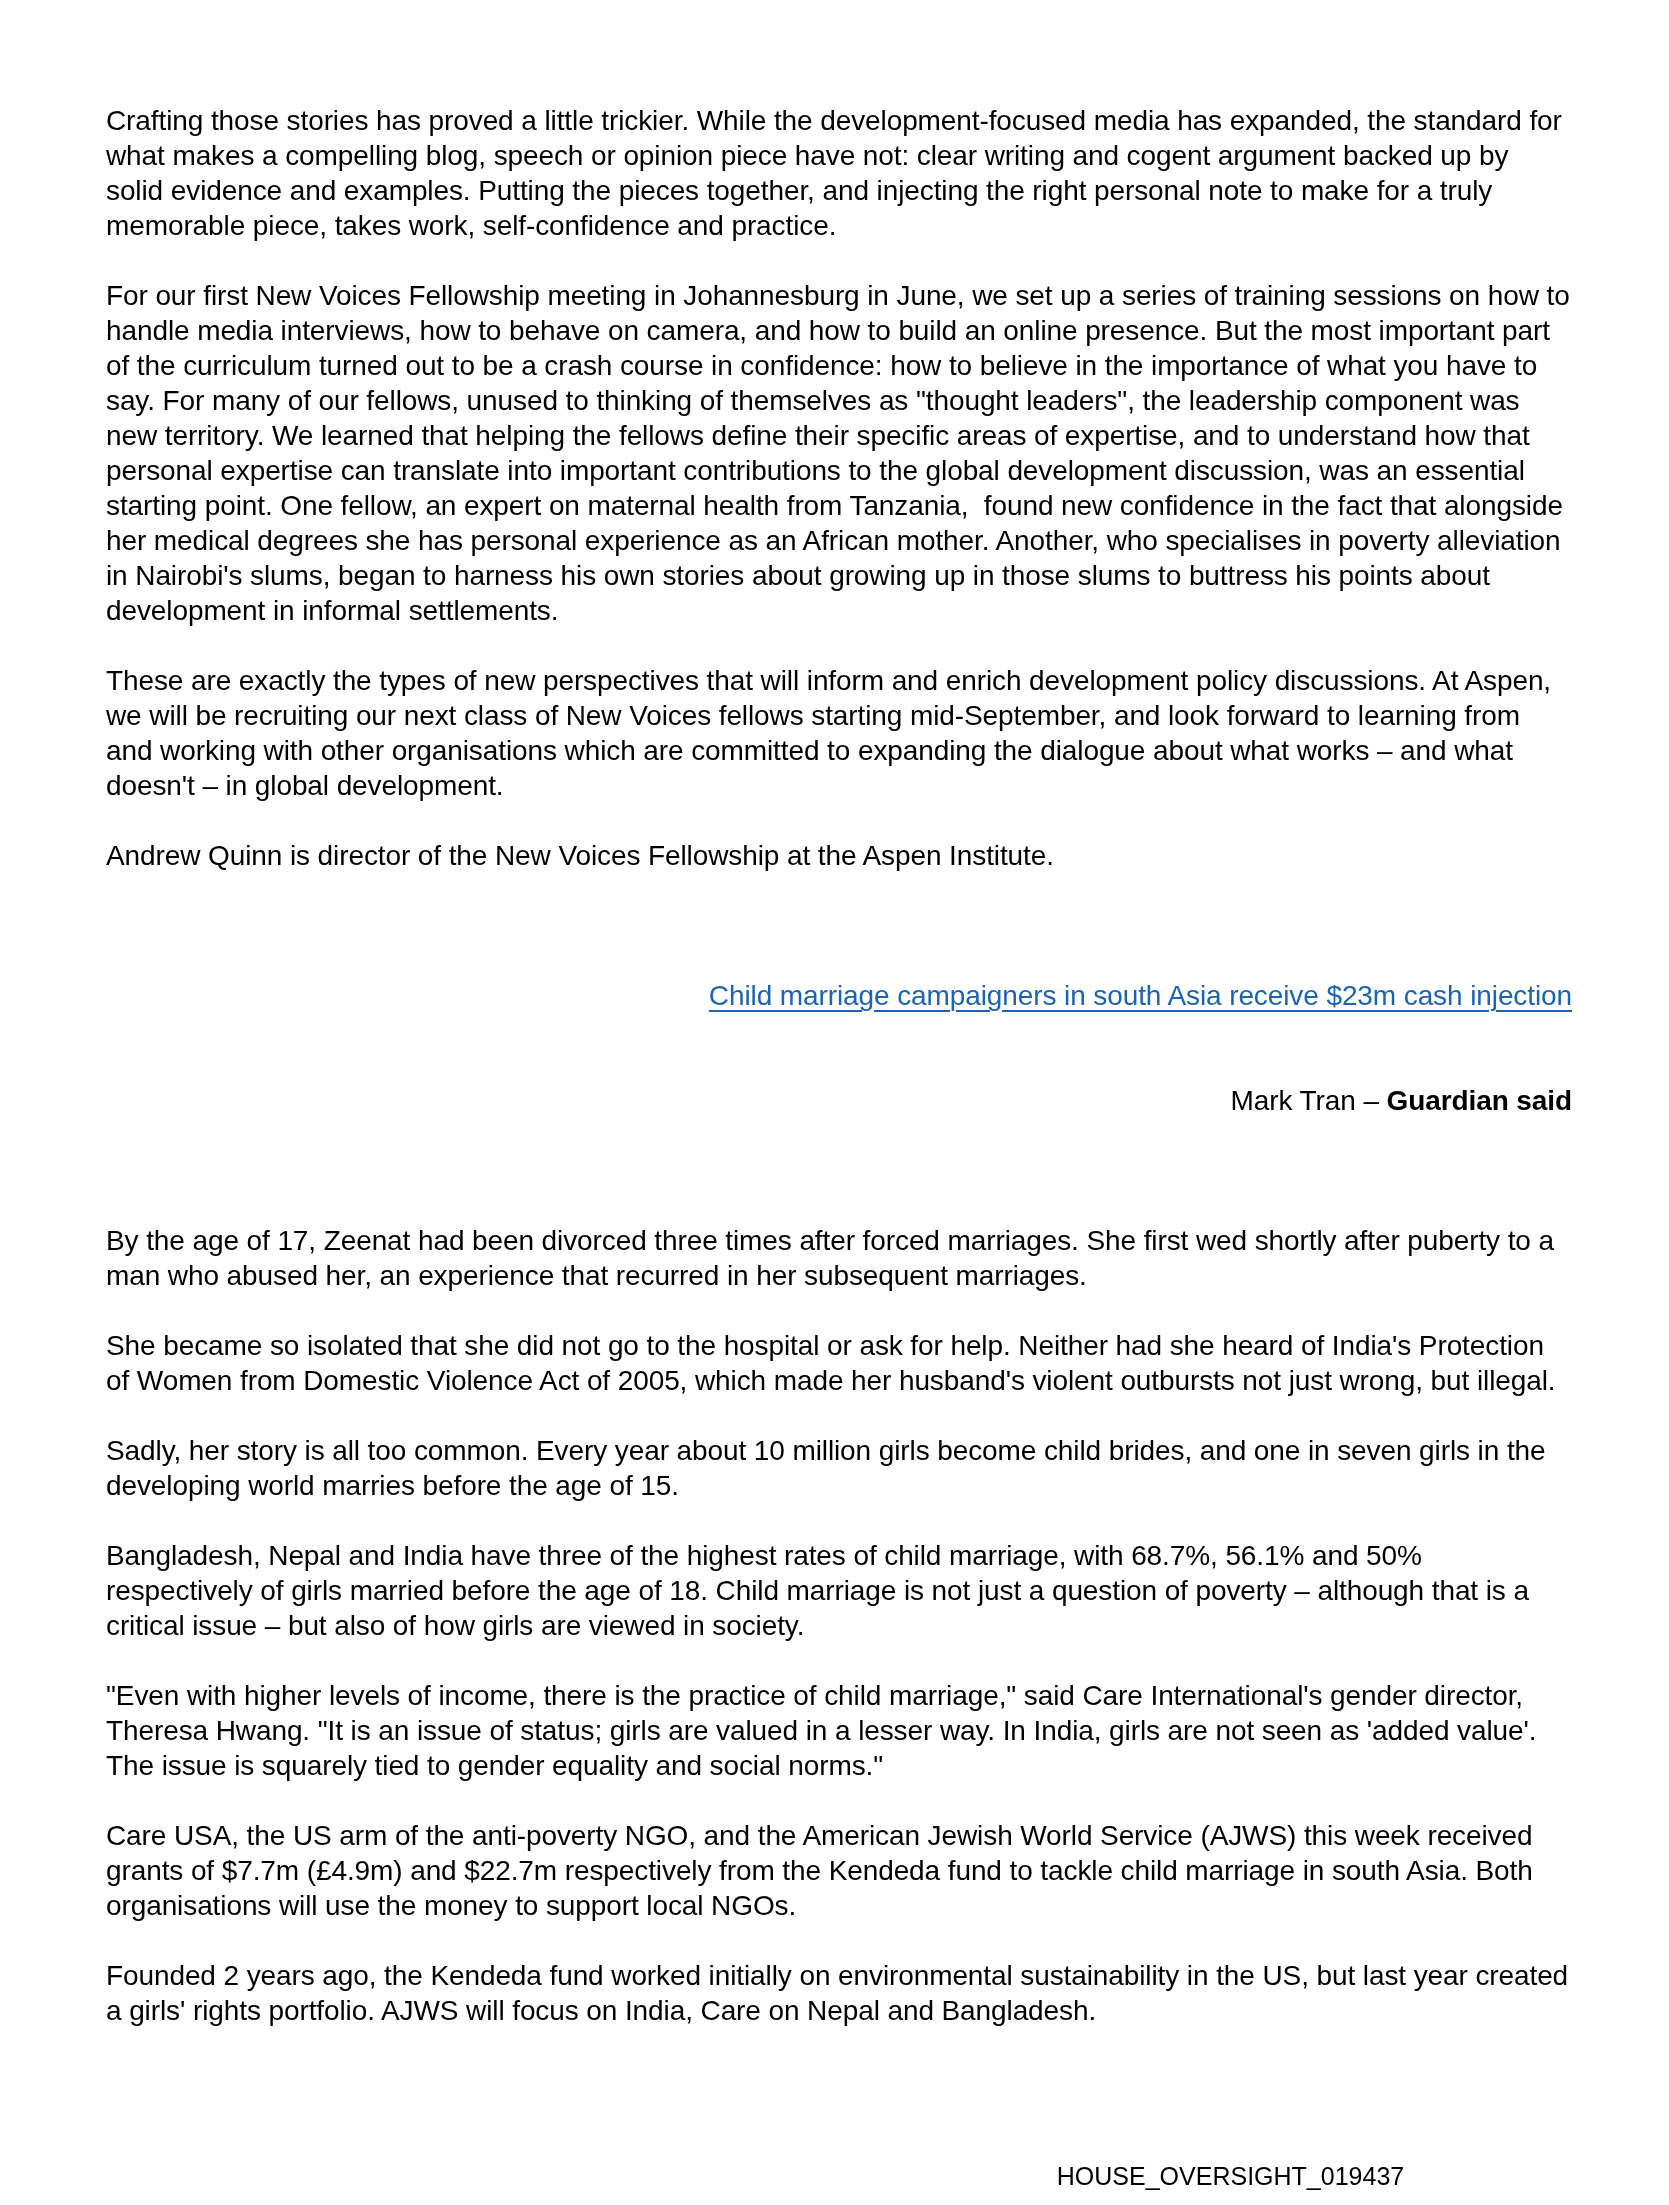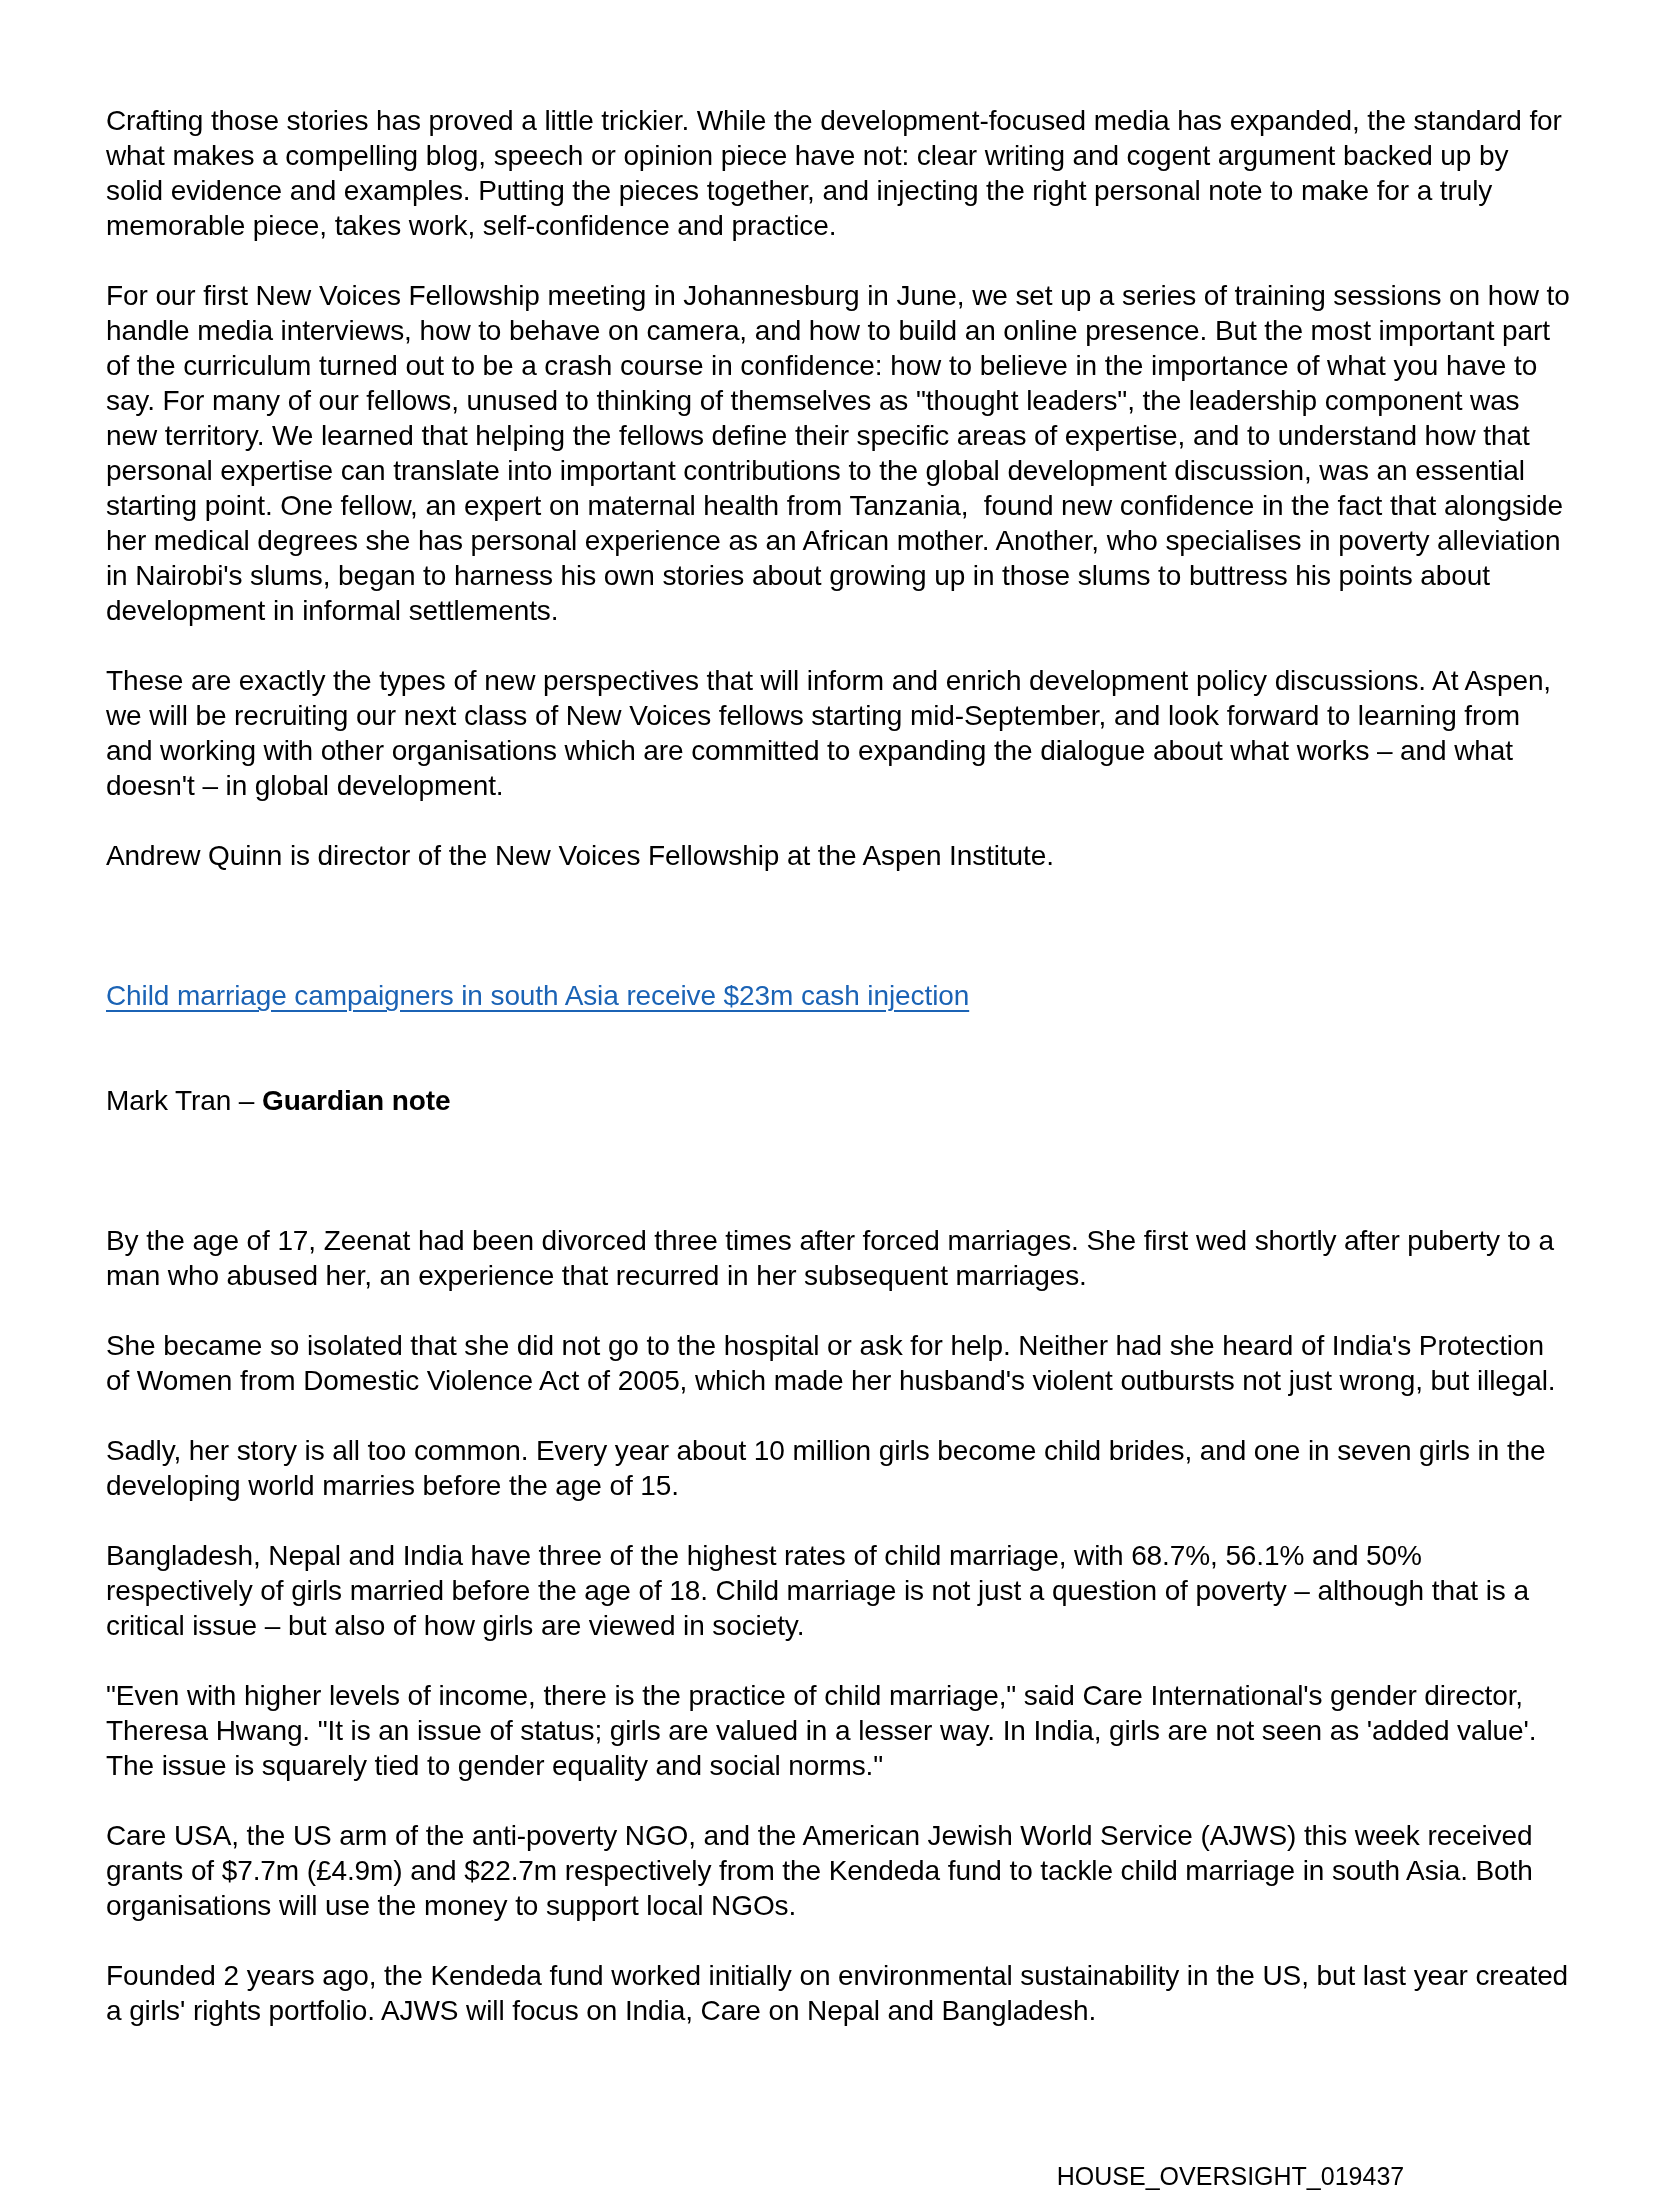--- a/index.html
+++ b/index.html
@@ -30,21 +30,21 @@
     font-size: 28px;
     line-height: 35px;
     letter-spacing: -0.1px;
     color: var(--text);
   }
   .para {
     margin: 0 0 35px 0;
     white-space: pre-wrap;
   }
   .para.italic { }
-  .line { white-space: pre-wrap; }
+  .line { white-space: pre-wrap; text-align: right; }
   a.link {
     color: var(--link);
     text-decoration: underline;
     text-decoration-thickness: 2px;
     text-underline-offset: 4.6px;
     cursor: pointer;
   }
   .byline b { font-weight: bold; }
   .watermark {
     position: absolute;
@@ -67,21 +67,21 @@
 
     <p class="para">For our first New Voices Fellowship meeting in Johannesburg in June, we set up a series of training sessions on how to handle media interviews, how to behave on camera, and how to build an online presence. But the most important part of the curriculum turned out to be a crash course in confidence: how to believe in the importance of what you have to say. For many of our fellows, unused to thinking of themselves as "thought leaders", the leadership component was new territory. We learned that helping the fellows define their specific areas of expertise, and to understand how that personal expertise can translate into important contributions to the global development discussion, was an essential starting point. One fellow, an expert on maternal health from Tanzania,  found new confidence in the fact that alongside her medical degrees she has personal experience as an African mother. Another, who specialises in poverty alleviation in Nairobi's slums, began to harness his own stories about growing up in those slums to buttress his points about development in informal settlements.</p>
 
     <p class="para">These are exactly the types of new perspectives that will inform and enrich development policy discussions. At Aspen, we will be recruiting our next class of New Voices fellows starting mid-September, and look forward to learning from and working with other organisations which are committed to expanding the dialogue about what works – and what doesn't – in global development.</p>
 
     <p class="para italic">Andrew Quinn is director of the New Voices Fellowship at the Aspen Institute.</p>
 
 
     <div class="para">
       <div class="line"><a class="link" href="#">Child marriage campaigners in south Asia receive $23m cash injection</a></div>
-      <div class="line byline"><span>Mark Tran – </span><b>Guardian note</b></div>
+      <div class="line byline"><span>Mark Tran – </span><b>Guardian said</b></div>
     </div>
 
     <p class="para">By the age of 17, Zeenat had been divorced three times after forced marriages. She first wed shortly after puberty to a man who abused her, an experience that recurred in her subsequent marriages.</p>
 
     <p class="para">She became so isolated that she did not go to the hospital or ask for help. Neither had she heard of India's Protection of Women from Domestic Violence Act of 2005, which made her husband's violent outbursts not just wrong, but illegal.</p>
 
     <p class="para">Sadly, her story is all too common. Every year about 10 million girls become child brides, and one in seven girls in the developing world marries before the age of 15.</p>
 
     <p class="para">Bangladesh, Nepal and India have three of the highest rates of child marriage, with 68.7%, 56.1% and 50% respectively of girls married before the age of 18. Child marriage is not just a question of poverty – although that is a critical issue – but also of how girls are viewed in society.</p>
 

